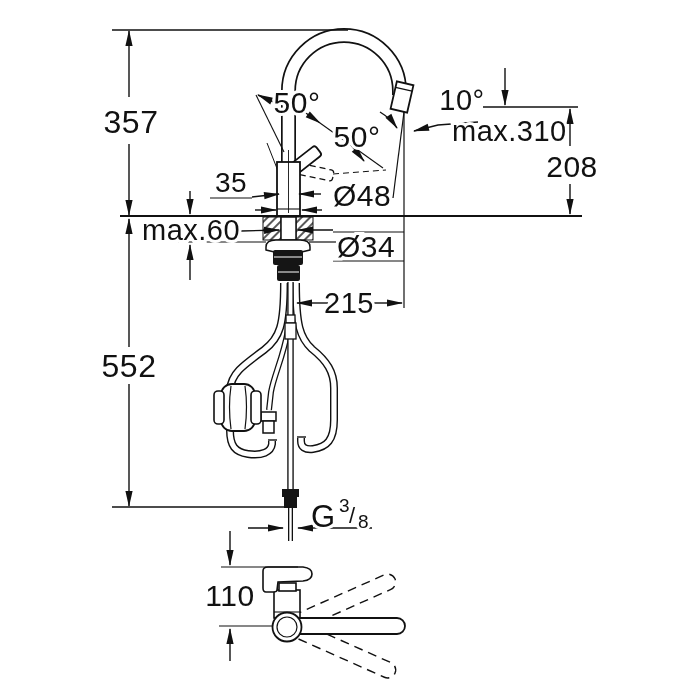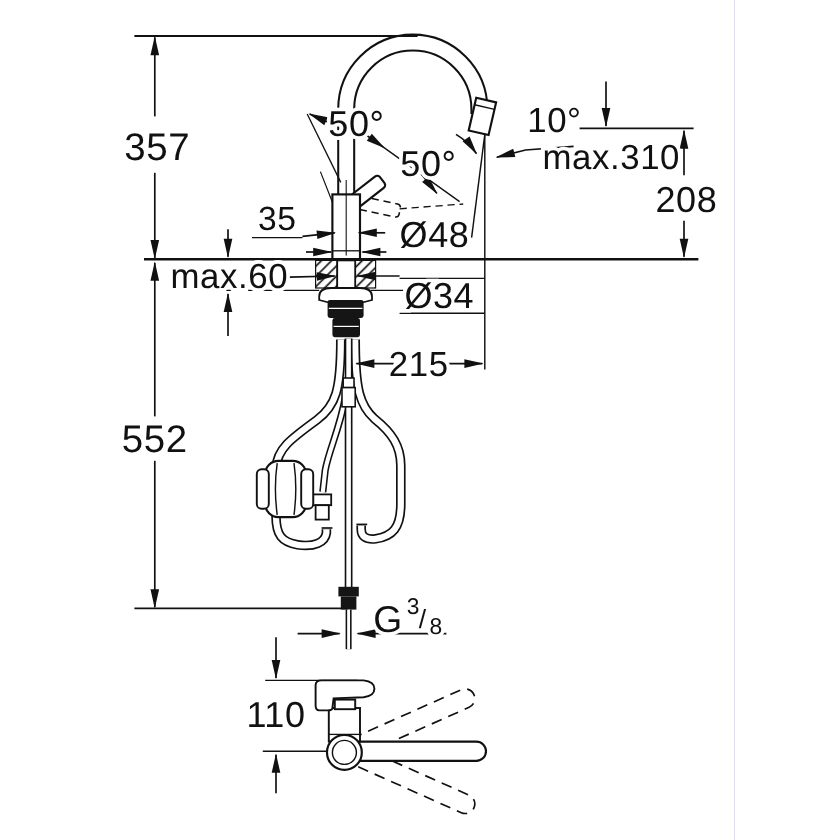--- a/index.html
+++ b/index.html
@@ -1,16 +1,16 @@
 <!DOCTYPE html>
 <html><head>
 <meta charset="utf-8">
 <style>
   html,body{margin:0;padding:0;background:#fff;}
-  .stage{width:612px;height:700px;background:#8b5cf6;position:relative;overflow:hidden;}
+  .stage{width:612px;height:700px;background:#737373;position:relative;overflow:hidden;}
   svg{display:block;}
   text.dim{
     font-family:"Liberation Sans","DejaVu Sans",sans-serif;
     fill:#111;
     stroke:#fff;stroke-width:6px;paint-order:stroke;
     letter-spacing:0.5px;
   }
 </style>
 </head>
 <body>

